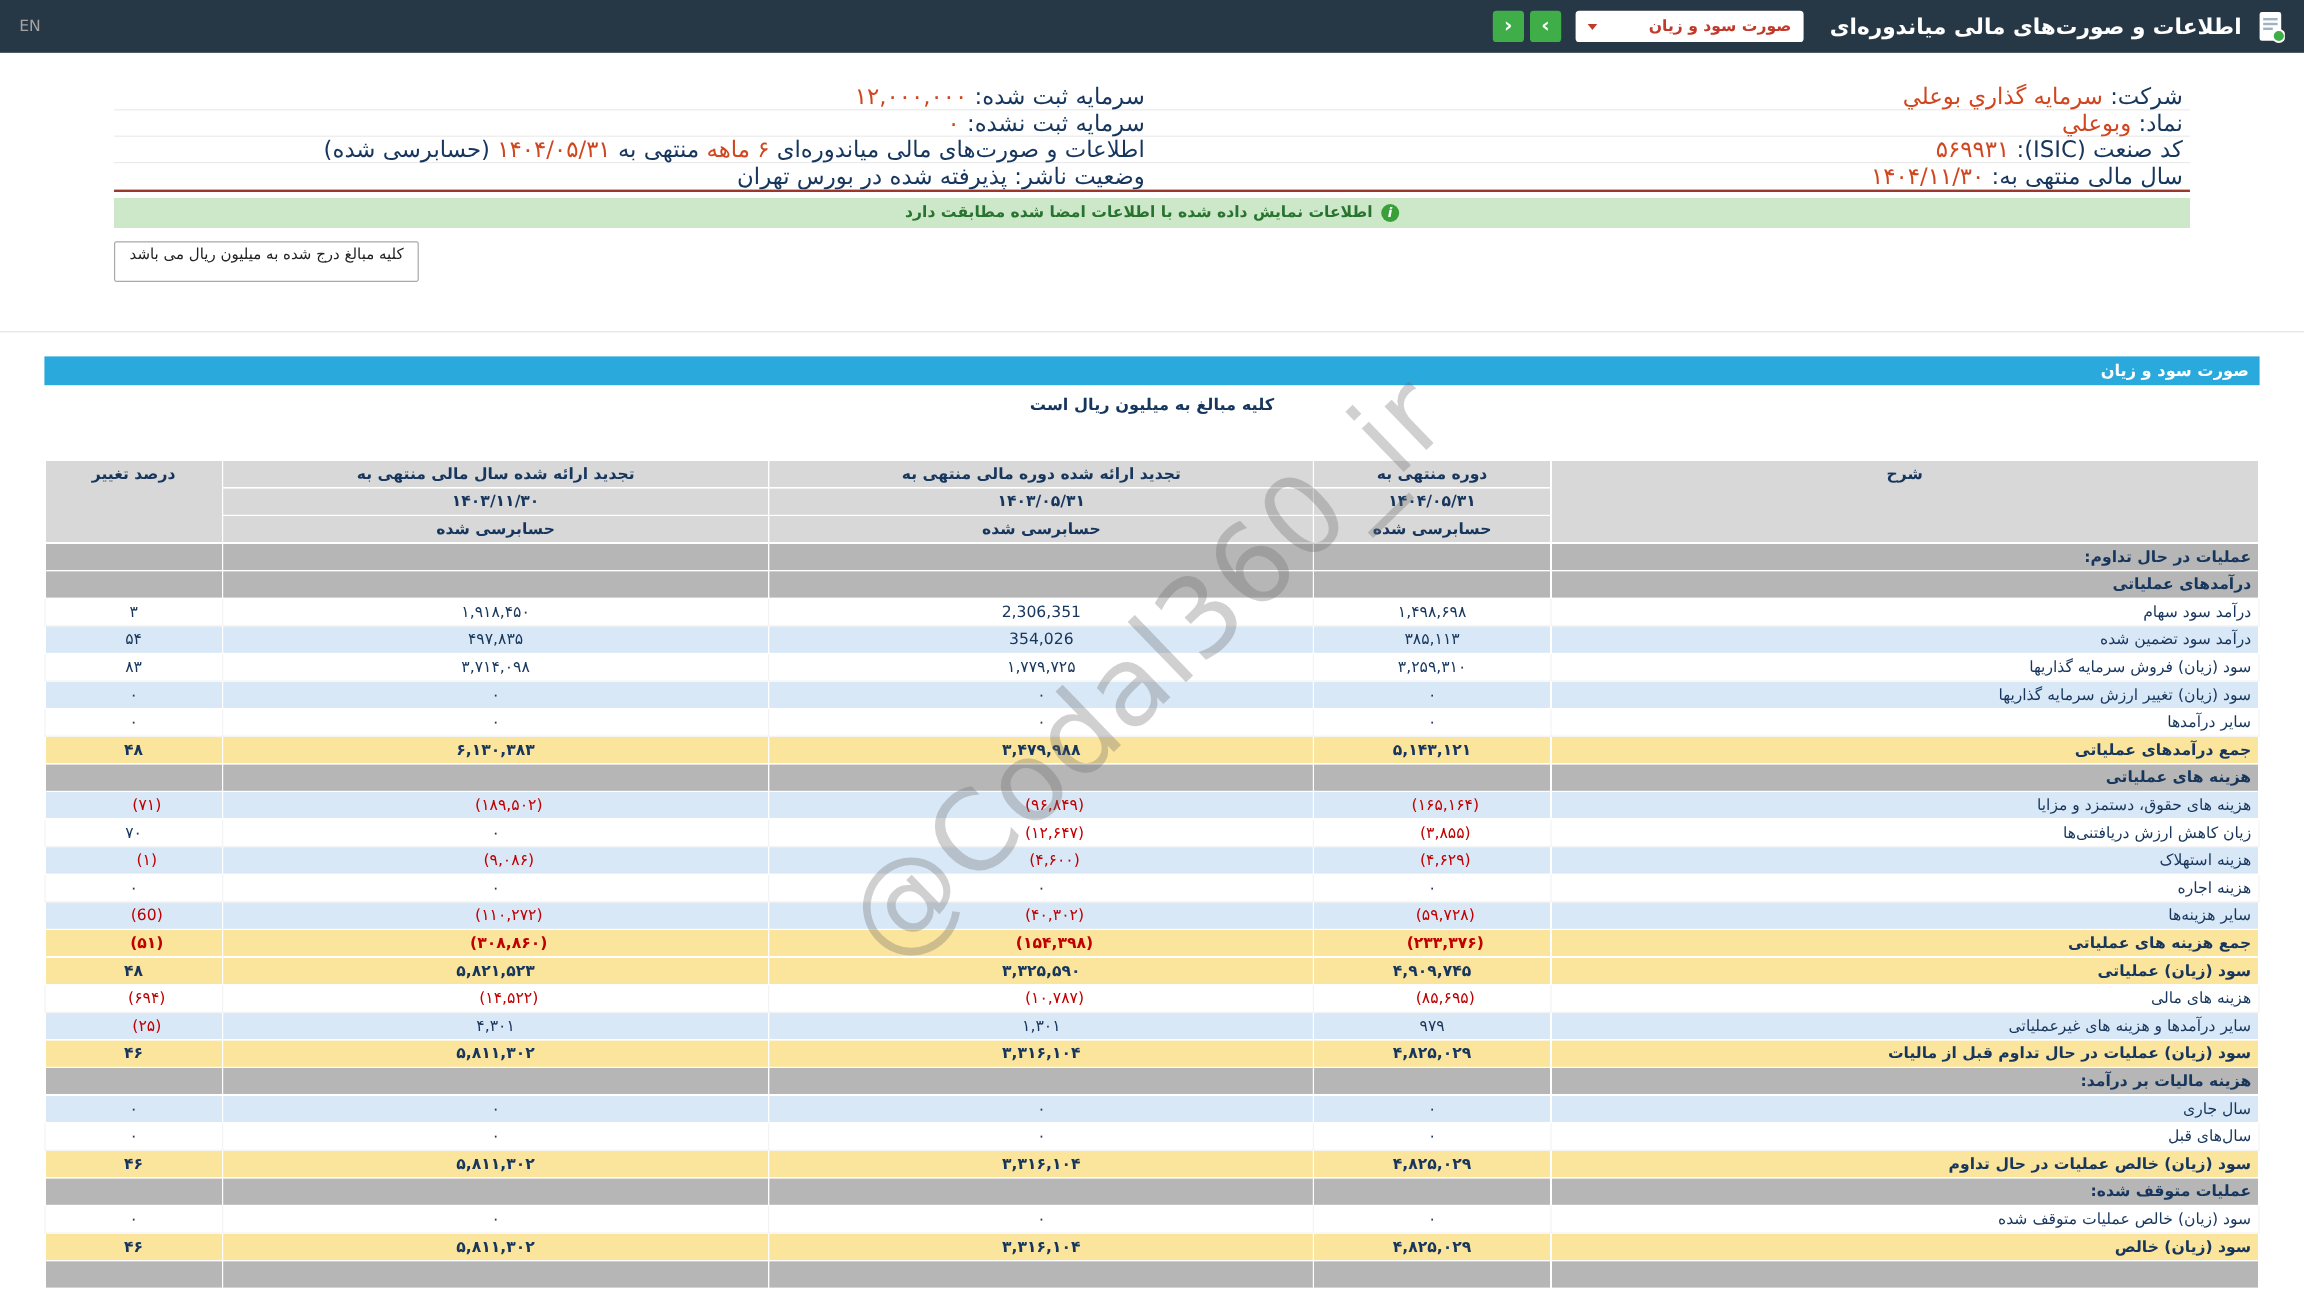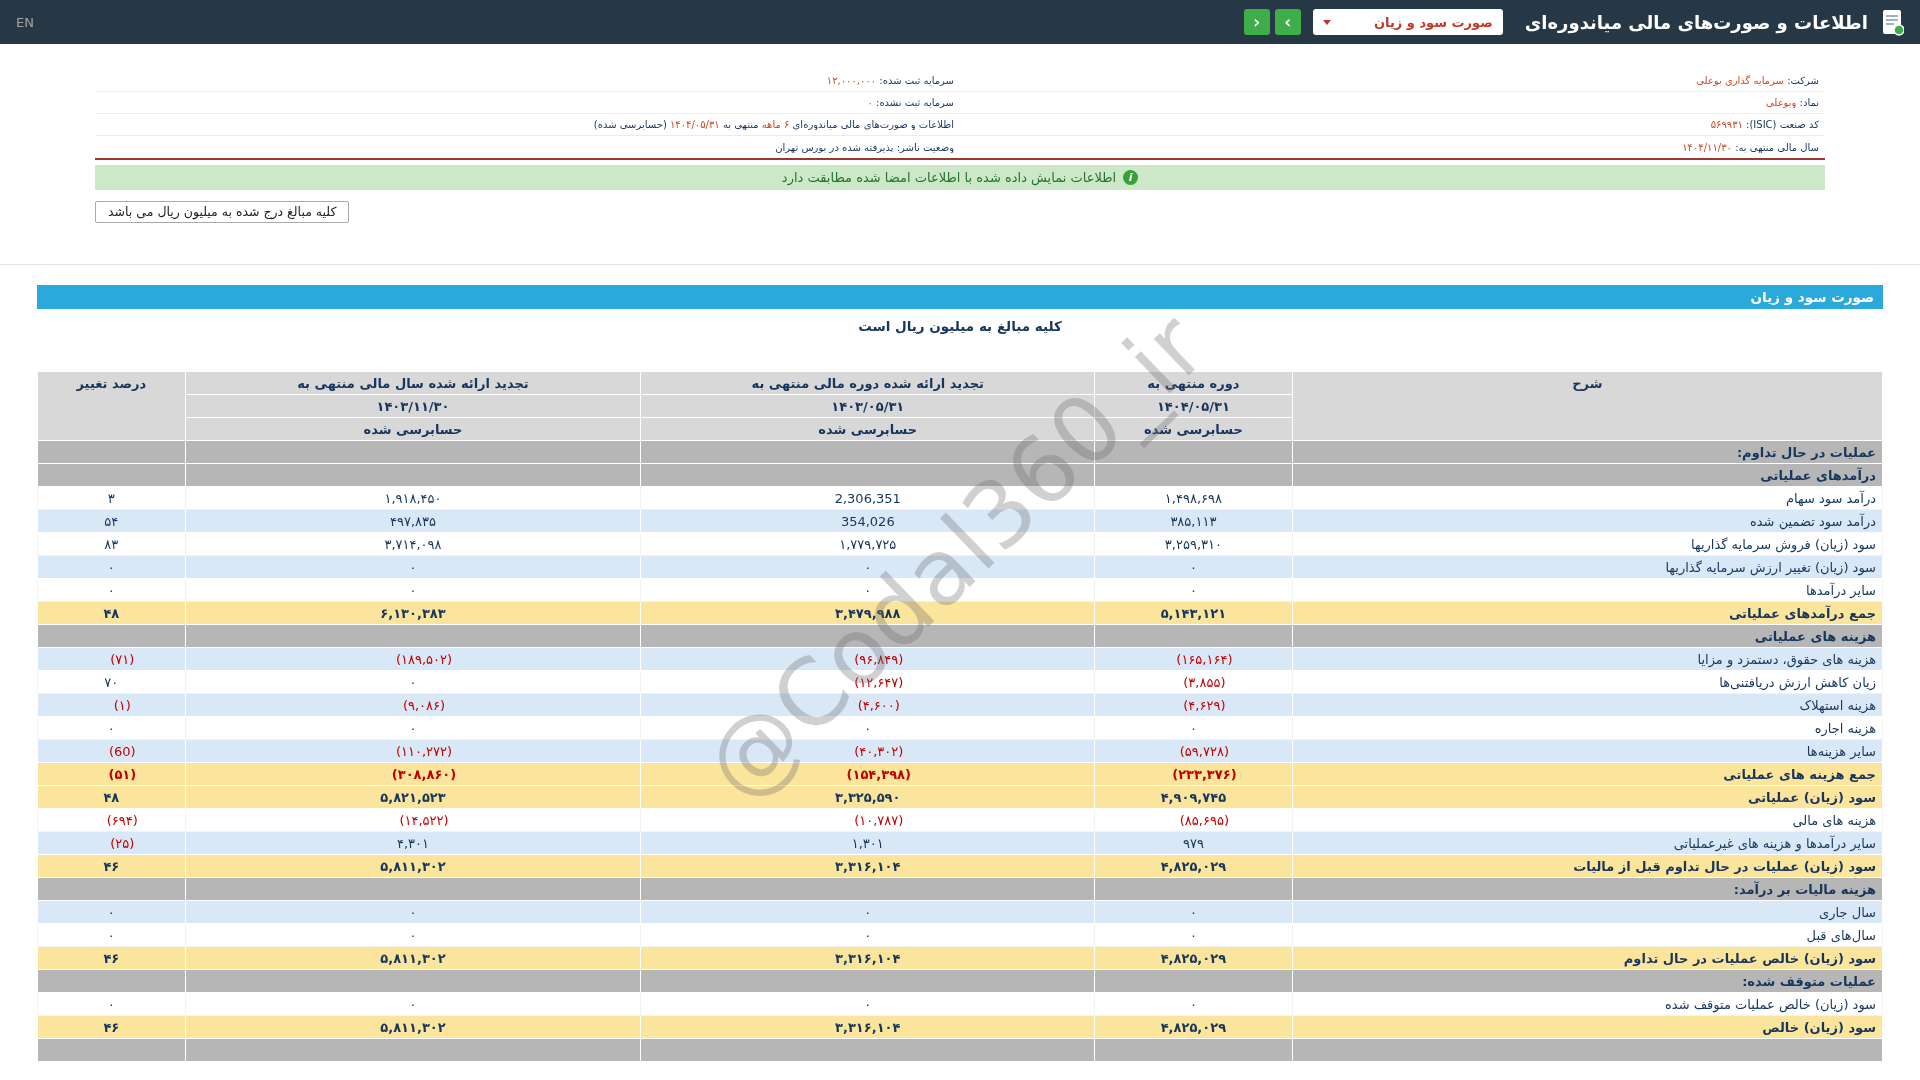--- a/index.html
+++ b/index.html
@@ -20,31 +20,31 @@
   .report-select .dd-label { color:#c0392b; font-size:13px; font-weight:bold; }
   .caret-down { width:0; height:0; border-left:4px solid transparent; border-right:4px solid transparent; border-top:5px solid #c0392b; }
   .nav-btns { display:flex; gap:5px; }
   .nav-btn { width:26px; height:26px; border:none; border-radius:3px; background:var(--success-green,#3fae49); color:#fff; font-size:17px; font-weight:bold; line-height:24px; cursor:pointer; font-family:inherit; }
   .lang-link { color:#a3a3a3; font-size:13px; cursor:pointer; text-decoration:none; }
 
   
   .info-wrap { margin:26px 95px 0; border-bottom:2px solid var(--maroon-line,#9c382b); }
   .info-row { display:grid; grid-template-columns:1fr 1fr; border-bottom:1px solid #ebebeb; height:22px; align-items:center; }
   .info-row:last-child { border-bottom:none; }
-  .info-cell { font-size:10px; color:var(--navy,#17365d); padding:0 6px; white-space:nowrap; overflow:hidden; }
+  .info-cell { font-size:19px; color:var(--navy,#17365d); padding:0 6px; white-space:nowrap; overflow:hidden; }
   .info-cell .val { color:var(--value-red,#d0461f); }
 
   
   .banner { margin:5px 95px 0; height:25px; background:var(--banner-green-bg,#cde8c8); display:flex; align-items:center; justify-content:center; gap:7px; }
-  .banner-text { color:var(--banner-green-text,#27732f); font-size:13px; font-weight:normal;text-align:center; }
+  .banner-text { color:var(--banner-green-text,#27732f); font-size:13px; font-weight:bold;text-align:center; }
   .info-icon { width:15px; height:15px; border-radius:50%; background:#39a039; color:#fff; font-size:11px; font-weight:bold; font-style:italic; display:flex; align-items:center; justify-content:center; flex:0 0 auto; }
 
   
   .note-wrap { margin:11px 95px 0; text-align:left; }
-  .note-box { display:inline-block; height:22px; line-height:20px; border:1px solid #a9a9a9; border-radius:2px; background:#fff; padding:0 12px; font-size:12.5px; color:#222; }
+  .note-box { display:inline-block; height:34px; line-height:20px; border:1px solid #a9a9a9; border-radius:2px; background:#fff; padding:0 12px; font-size:12.5px; color:#222; }
 
   .page-divider { margin-top:41px; border-bottom:1px solid #e4e4e4; }
 
   
   .panel { margin:20px 37px 0; }
   .panel-title { height:24px; line-height:24px; background:var(--accent-blue,#2aa9dd); color:#fff; font-size:13.5px; font-weight:bold; padding:0 9px; }
   .panel-subtitle { padding:9px 9px 0; font-size:13.5px; font-weight:bold; color:var(--navy,#17365d); height:26px;text-align:center; }
 
   .stmt-table { width:100%; margin-top:36px; border-collapse:collapse; table-layout:fixed; }
   .stmt-table th, .stmt-table td { height:23px; font-size:13px; padding:0 6px; border:1px solid #fff; white-space:nowrap; overflow:hidden; }

